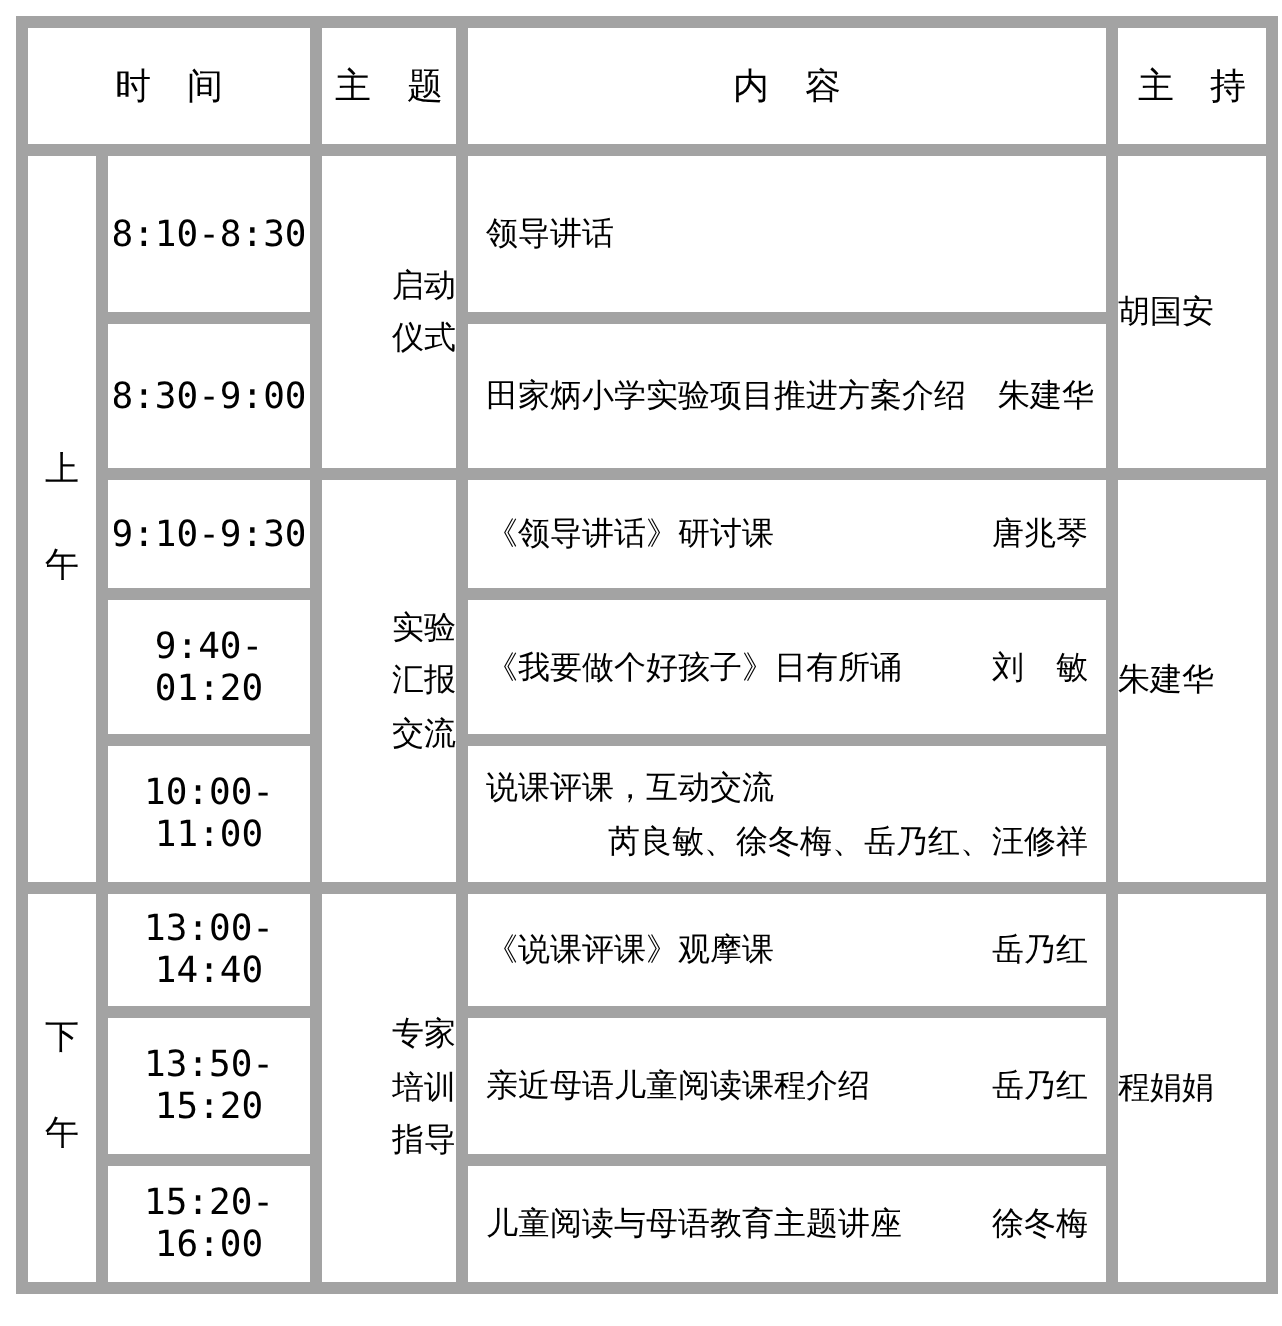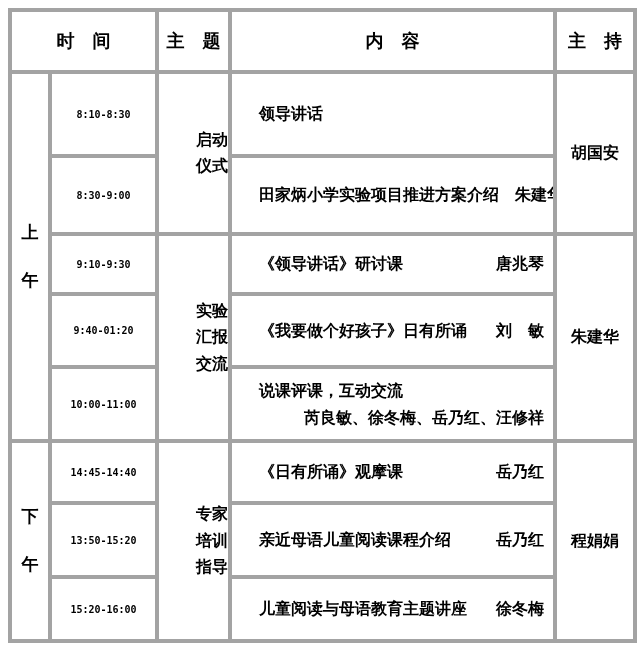--- a/index.html
+++ b/index.html
@@ -13,68 +13,67 @@
   }
   .page {
     padding: 8px 0 0 8px;
   }
   table.schedule {
     border-collapse: collapse;
     table-layout: fixed;
     width: 625px;
   }
   td, th {
-    border: 4px solid #a3a3a3;
+    border: 6px solid #a3a3a3;
     padding: 0;
-    font-weight: bold;
+    font-weight: normal;
     vertical-align: middle;
     overflow: hidden;
   }
   th.hdr {
     font-size: 18px;
     text-align: center;
     height: 58px;
   }
   td.section {
     text-align: center;
     font-size: 17px;
     white-space: pre-line;
     line-height: 2.8;
   }
   td.time {
     text-align: center;
     font-family: "DejaVu Sans Mono", monospace;
-    font-size: 10px;
+    font-size: 18px;
     letter-spacing: 0px;
     border-radius: 10px;
   }
   td.theme {
     text-align: right;
     font-size: 16px;
     white-space: pre-line;
     line-height: 1.65;
   }
   td.content {
     font-size: 16px;
     padding: 0 9px;
     line-height: 1.7;
   }
   td.content .line {
     display: flex;
     justify-content: space-between;
     align-items: flex-end;
-    margin-left: 18px;
   }
   td.content .line.single { justify-content: flex-start; }
   td.content .line.near   { justify-content: flex-start; }
   td.content .line.near .speaker { margin-left: 1em; }
   td.content .line.right  { justify-content: flex-end; }
   td.content span { white-space: nowrap; }
   td.host {
-    text-align: center;
+    text-align: left;
     font-size: 16px;
   }
 </style>
 </head>
 <body>
 
 <div class="page">
   <table class="schedule">
     <colgroup>
       <col style="width:40px">
@@ -148,27 +147,27 @@
         </div>
         <div class="line right">
           <span class="speaker">芮良敏、徐冬梅、岳乃红、汪修祥</span>
         </div>
       </td>
     </tr>
 
     <tr style="height:62px">
       <td class="section" rowspan="3">下
 午</td>
-      <td class="time">14:45-14:40</td>
+      <td class="time">13:00-14:40</td>
       <td class="theme" rowspan="3">专家
 培训
 指导</td>
       <td class="content">
         <div class="line">
-          <span class="title">《日有所诵》观摩课</span>
+          <span class="title">《说课评课》观摩课</span>
           <span class="speaker">岳乃红</span>
         </div>
       </td>
       <td class="host" rowspan="3">程娟娟</td>
     </tr>
 
     <tr style="height:74px">
       <td class="time">13:50-15:20</td>
       <td class="content">
         <div class="line">

